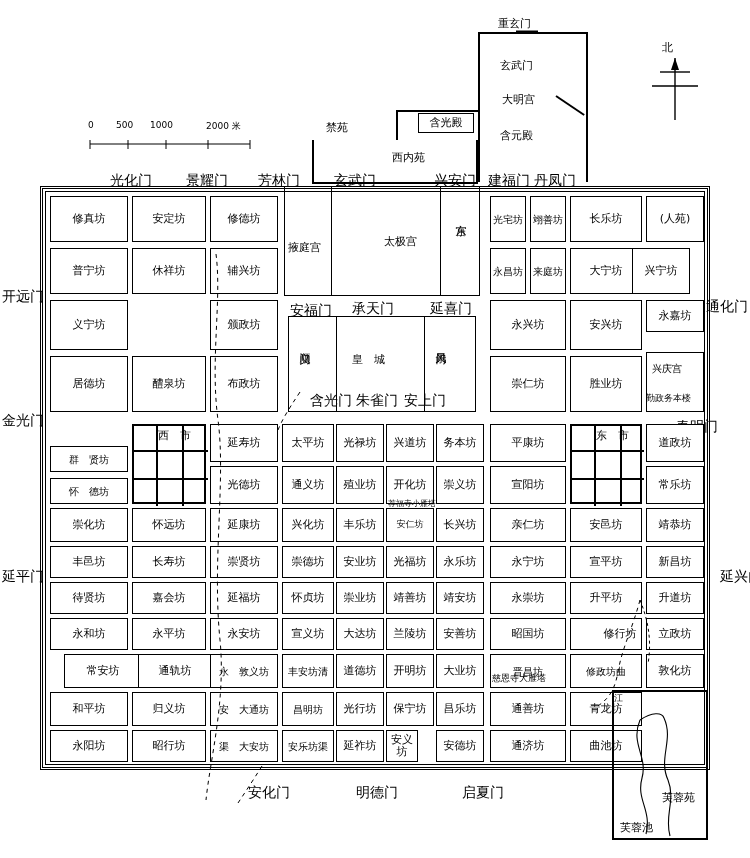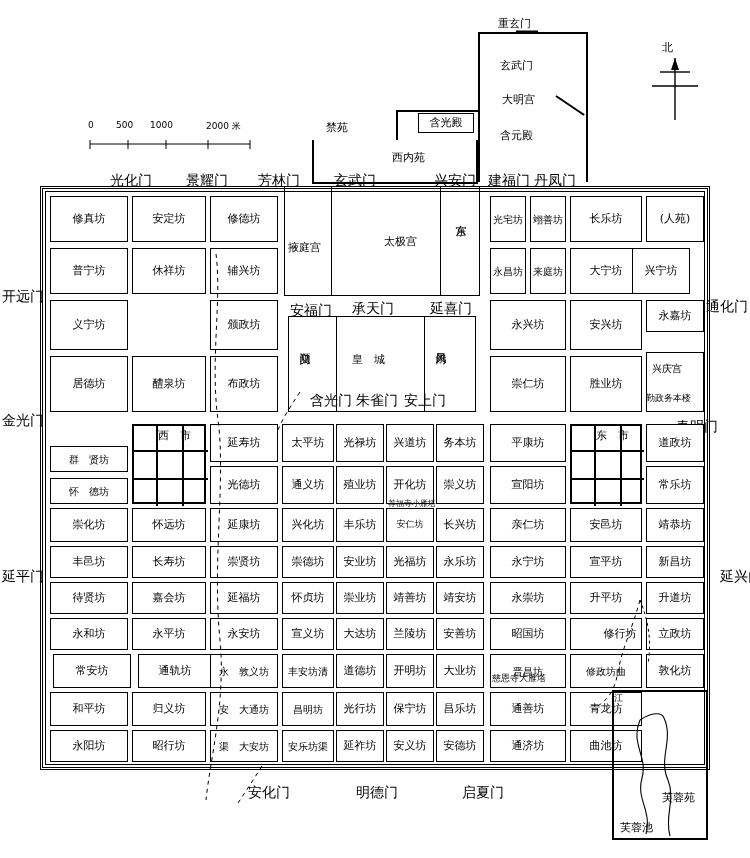--- a/index.html
+++ b/index.html
@@ -140,21 +140,21 @@
   <div class="ab cell" style="left:210px;top:546px;width:68px;height:32px;">崇贤坊</div>
 
   <div class="ab cell" style="left:50px;top:582px;width:78px;height:32px;">待贤坊</div>
   <div class="ab cell" style="left:132px;top:582px;width:74px;height:32px;">嘉会坊</div>
   <div class="ab cell" style="left:210px;top:582px;width:68px;height:32px;">延福坊</div>
 
   <div class="ab cell" style="left:50px;top:618px;width:78px;height:32px;">永和坊</div>
   <div class="ab cell" style="left:132px;top:618px;width:74px;height:32px;">永平坊</div>
   <div class="ab cell" style="left:210px;top:618px;width:68px;height:32px;">永安坊</div>
 
-  <div class="ab cell" style="left:53px;top:654px;width:78px;height:34px;">常安坊</div>
+  <div class="ab cell" style="left:64px;top:654px;width:78px;height:34px;">常安坊</div>
   <div class="ab cell" style="left:132px;top:654px;width:74px;height:34px;margin-left:6px;">通轨坊</div>
   <div class="ab cell" style="left:210px;top:654px;width:68px;height:34px;font-size:10px;">永　敦义坊</div>
 
   <div class="ab cell" style="left:50px;top:692px;width:78px;height:34px;">和平坊</div>
   <div class="ab cell" style="left:132px;top:692px;width:74px;height:34px;">归义坊</div>
   <div class="ab cell" style="left:210px;top:692px;width:68px;height:34px;font-size:10px;">安　大通坊</div>
 
   <div class="ab cell" style="left:50px;top:730px;width:78px;height:32px;">永阳坊</div>
   <div class="ab cell" style="left:132px;top:730px;width:74px;height:32px;">昭行坊</div>
   <div class="ab cell" style="left:210px;top:730px;width:68px;height:32px;font-size:10px;">渠　大安坊</div>
@@ -203,21 +203,21 @@
   <div class="ab cell" style="left:386px;top:654px;width:48px;height:34px;">开明坊</div>
   <div class="ab cell" style="left:436px;top:654px;width:48px;height:34px;">大业坊</div>
 
   <div class="ab cell" style="left:282px;top:692px;width:52px;height:34px;font-size:10px;">昌明坊</div>
   <div class="ab cell" style="left:336px;top:692px;width:48px;height:34px;">光行坊</div>
   <div class="ab cell" style="left:386px;top:692px;width:48px;height:34px;">保宁坊</div>
   <div class="ab cell" style="left:436px;top:692px;width:48px;height:34px;">昌乐坊</div>
 
   <div class="ab cell" style="left:282px;top:730px;width:52px;height:32px;font-size:10px;">安乐坊渠</div>
   <div class="ab cell" style="left:336px;top:730px;width:48px;height:32px;">延祚坊</div>
-  <div class="ab cell" style="left:386px;top:730px;width:48px;height:32px;">安义坊</div>
+  <div class="ab cell" style="left:386px;top:730px;width:32px;height:32px;">安义坊</div>
   <div class="ab cell" style="left:436px;top:730px;width:48px;height:32px;">安德坊</div>
 
   <div class="ab cell" style="left:490px;top:196px;width:36px;height:46px;font-size:10px;">光宅坊</div>
   <div class="ab cell" style="left:490px;top:248px;width:36px;height:46px;font-size:10px;">永昌坊</div>
   <div class="ab cell" style="left:530px;top:196px;width:36px;height:46px;font-size:10px;">翊善坊</div>
   <div class="ab cell" style="left:530px;top:248px;width:36px;height:46px;font-size:10px;">来庭坊</div>
   <div class="ab cell" style="left:570px;top:196px;width:72px;height:46px;">长乐坊</div>
   <div class="ab cell" style="left:570px;top:248px;width:72px;height:46px;">大宁坊</div>
   <div class="ab cell" style="left:646px;top:196px;width:58px;height:46px;">(人苑)</div>
   <div class="ab cell" style="left:632px;top:248px;width:58px;height:46px;">兴宁坊</div>

